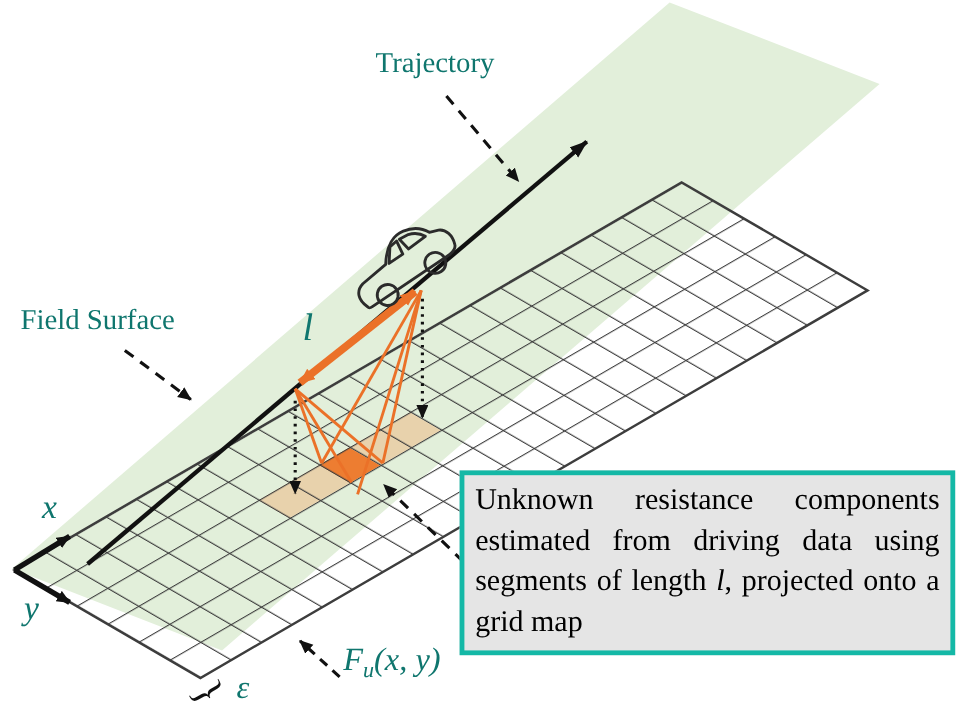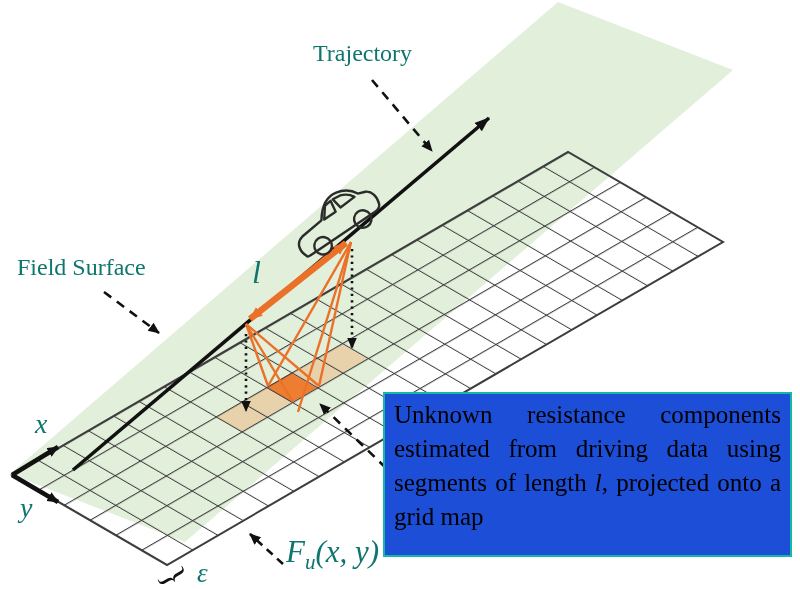--- a/index.html
+++ b/index.html
@@ -10,26 +10,26 @@
   #scene{position:absolute;left:0;top:0;width:800px;height:589px;}
   .lbl{position:absolute;color:#0f766e;white-space:nowrap;}
   .lbl.roman{font-size:24px;}
   .lbl.math{font-style:italic;}
   #trajectory-label{left:313px;top:40px;}
   #field-surface-label{left:17px;top:254px;}
   #segment-length-label{left:252px;top:254px;font-size:32px;}
   #x-axis-label{left:35px;top:408px;font-size:28px;}
   #y-axis-label{left:20px;top:492px;font-size:28px;}
   #epsilon-label{left:197px;top:558px;font-size:27px;}
-  #field-function-label{left:286px;top:534px;font-size:31px;}
+  #field-function-label{left:286px;top:534px;font-size:27px;}
   #field-function-label sub{font-size:0.68em;}
   #annotation-box{
     position:absolute;left:383px;top:392px;width:387px;
-    border:2px solid #14b8a6;background:#1d4ed8;
-    padding:4px 9px 21px 9px;
+    border:4px solid #14b8a6;background:#e5e5e5;
+    padding:4px 9px 6px 9px;
     font-size:25px;line-height:34px;color:#000;
     text-align:justify;text-justify:inter-word;
   }
   #annotation-box .it{font-style:italic;}
 </style>
 </head>
 <body>
 
 <div id="figure">
 

